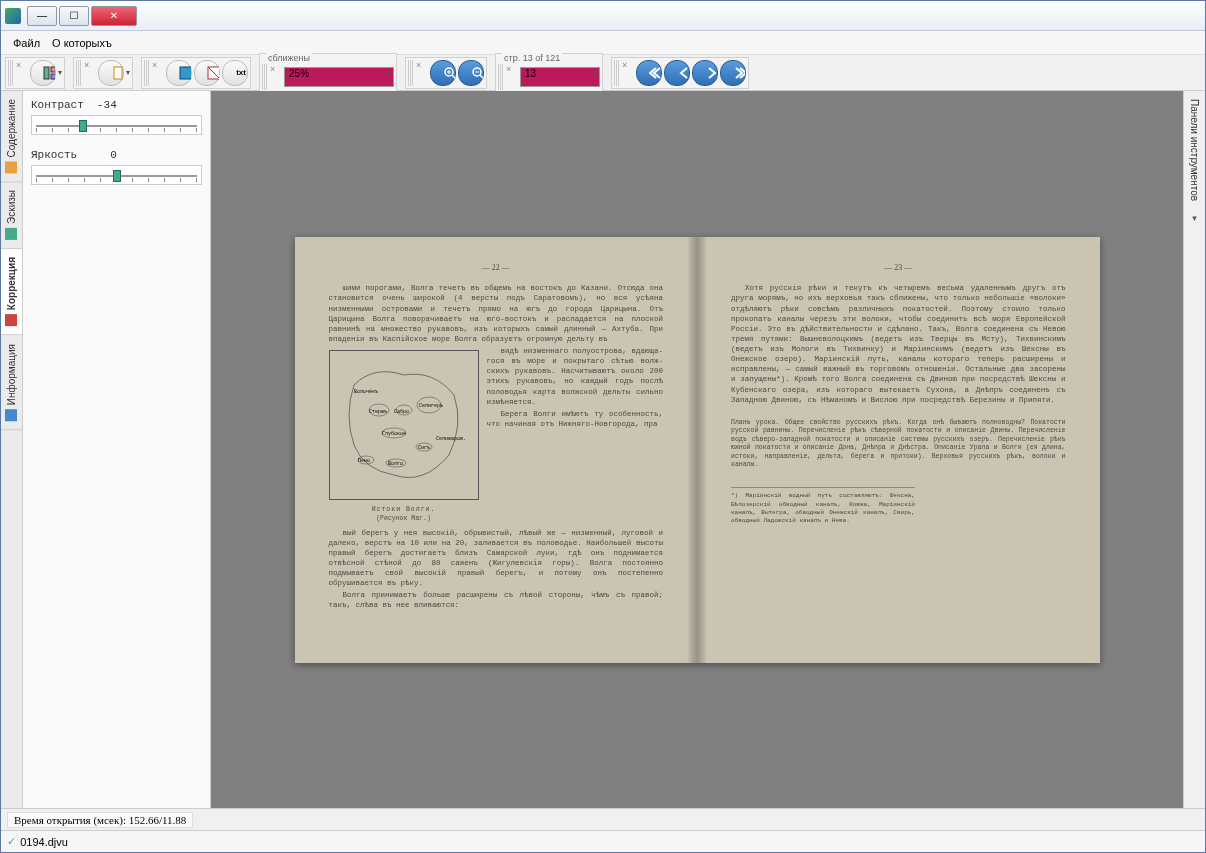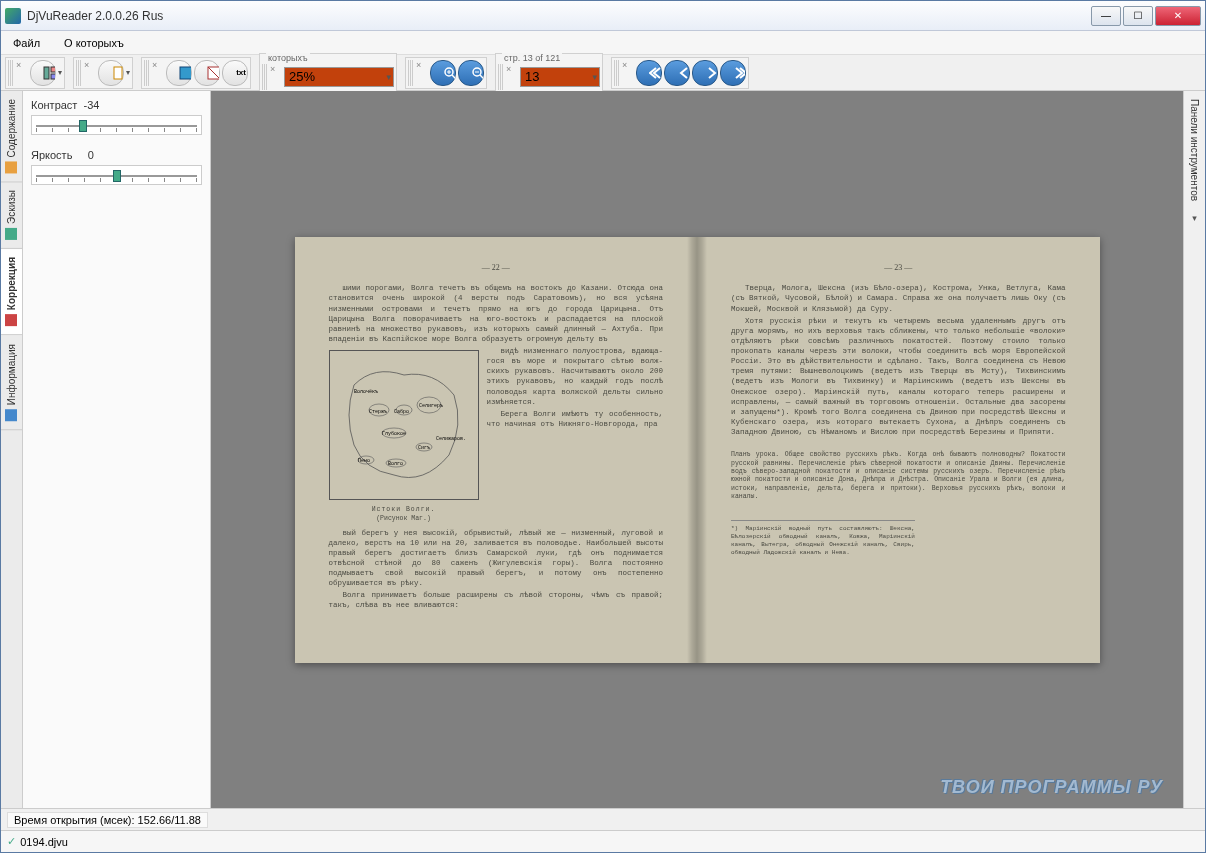--- a/index.html
+++ b/index.html
@@ -4,74 +4,73 @@
 <style>
 * { box-sizing: border-box; margin: 0; padding: 0; }
 body { font-family: Tahoma, sans-serif; font-size: 11px; background: #fff; overflow: hidden; }
 .window { width: 1206px; height: 853px; border: 1px solid #5a7aa3; display: flex; flex-direction: column; background: #f0f0f0; }
 .titlebar { height: 30px; background: linear-gradient(#fdfdfe, #e8eef7); display: flex; align-items: center; padding: 0 4px; border-bottom: 1px solid #c0c8d8; }
 .titlebar-icon { width: 16px; height: 16px; background: linear-gradient(135deg,#4a6,#26a); margin-right: 6px; border-radius: 2px; }
 .titlebar-text { flex: 1; color: #333; font-size: 12px; }
 .win-controls { display: flex; gap: 2px; }
 .win-btn { width: 30px; height: 20px; border: 1px solid #8899aa; background: linear-gradient(#f8f8f8,#dde4ee); display: flex; align-items: center; justify-content: center; border-radius: 2px; cursor: pointer; font-size: 10px; }
 .win-btn.close { background: linear-gradient(#e67,#c23); color: #fff; width: 46px; }
-.menubar { height: 24px; background: #f6f6f6; display: flex; align-items: center; padding: 0 8px; gap: 16px; border-bottom: 1px solid #ddd; }
+.menubar { height: 24px; background: #f6f6f6; display: flex; align-items: center; padding: 0 8px; gap: 4px; border-bottom: 1px solid #ddd; }
 .menu-item { cursor: pointer; padding: 2px 4px; }
 .toolbar-row { height: 36px; background: #f0f0f0; display: flex; align-items: center; padding: 2px 4px; border-bottom: 1px solid #ccc; gap: 2px; }
 .tb-group { display: flex; align-items: center; gap: 2px; border: 1px solid #d0d0d0; padding: 2px; background: #f4f4f4; position: relative; }
 .tb-group.labeled { padding-top: 10px; }
 .tb-label { position: absolute; top: -1px; left: 6px; font-size: 9px; color: #666; background: #f4f4f4; padding: 0 2px; }
 .tb-btn { width: 26px; height: 26px; border: 1px solid #bbb; background: linear-gradient(#fafafa,#e2e2e2); display: flex; align-items: center; justify-content: center; cursor: pointer; border-radius: 12px; padding-left: 12px; }
 .tb-btn.blue { background: linear-gradient(#5a9cde,#2e6fb5); color: #fff; border-color: #2a5a8a; }
 .tb-sep { width: 4px; }
 .grip { width: 6px; height: 26px; background: repeating-linear-gradient(90deg,#ccc,#ccc 1px,transparent 1px,transparent 2px); cursor: move; }
 .tb-close { width: 10px; height: 10px; font-size: 9px; color: #888; cursor: pointer; align-self: flex-start; margin-right: 2px; }
-.combo { height: 20px; border: 1px solid #999; background: #c2410c; padding: 0 16px 0 4px; font-size: 13px; min-width: 80px; display: flex; align-items: center; position: relative; }
+.combo { height: 20px; border: 1px solid #999; background: #be185d; padding: 0 16px 0 4px; font-size: 10px; min-width: 80px; display: flex; align-items: flex-start; position: relative; }
 .combo::after { content: "▾"; position: absolute; right: 2px; font-size: 9px; color: #555; }
 .main-area { flex: 1; display: flex; overflow: hidden; }
 .left-panel { width: 210px; background: #f4f4f4; border-right: 1px solid #ccc; display: flex; }
 .tab-strip { width: 22px; background: #ebebeb; border-right: 1px solid #ccc; display: flex; flex-direction: column; }
 .vtab { writing-mode: vertical-rl; transform: rotate(180deg); padding: 8px 3px; font-size: 10px; border-top: 1px solid #ccc; cursor: pointer; color: #333; display: flex; align-items: center; gap: 4px; }
 .vtab.active { background: #fff; font-weight: bold; }
 .vtab-icon { width: 12px; height: 12px; display: inline-block; }
 .panel-body { flex: 1; padding: 8px; background: #fafafa; }
 .slider-section { margin-bottom: 14px; }
-.slider-label { font-size: 11px; color: #333; margin-bottom: 4px; }
+.slider-label { font-size: 11px; color: #333; margin-bottom: 4px; font-family: Liberation Mono, monospace; }
 .slider-track { height: 20px; background: #fff; border: 1px solid #ccc; position: relative; }
 .slider-track::before { content: ""; position: absolute; top: 9px; left: 4px; right: 4px; height: 2px; background: #999; }
 .slider-ticks { position: absolute; bottom: 2px; left: 4px; right: 4px; display: flex; justify-content: space-between; }
 .slider-ticks span { width: 1px; height: 4px; background: #888; }
 .slider-thumb { position: absolute; top: 4px; width: 8px; height: 12px; background: #4a8; border: 1px solid #266; }
 .doc-viewport { flex: 1; background: #808080; display: flex; align-items: center; justify-content: center; position: relative; overflow: hidden; }
 .right-panel { width: 22px; background: #f0f0f0; border-left: 1px solid #ccc; display: flex; flex-direction: column; align-items: center; }
 .right-tab { writing-mode: vertical-rl; padding: 8px 3px; font-size: 10px; cursor: pointer; color: #333; }
 .right-arrow { margin-top: 4px; font-size: 9px; color: #555; }
 .page-spread { width: 805px; height: 426px; background: #cac5b2; box-shadow: 0 2px 8px rgba(0,0,0,0.4); display: flex; position: relative; }
 .page { flex: 1; padding: 26px 34px; font-family: Georgia, serif; font-size: 7.5px; color: #4a4a42; line-height: 1.35; position: relative; }
 .page-num { text-align: center; font-size: 8px; margin-bottom: 10px; }
 .page-text { text-align: justify; font-family: Liberation Mono, monospace; }
 .page-text p { text-indent: 14px; margin-bottom: 2px; }
 .map-float { float: left; width: 150px; height: 150px; border: 1px solid #555; margin: 4px 8px 4px 0; padding: 4px; font-size: 6px; position: relative; }
 .map-caption { text-align: center; font-size: 6.5px; margin-top: 2px; clear: left; width: 150px; float: left; margin-right: 8px; margin-bottom: 4px; }
 .spine { position: absolute; left: 50%; top: 0; bottom: 0; width: 20px; transform: translateX(-50%); background: linear-gradient(90deg, transparent, rgba(0,0,0,0.15), rgba(0,0,0,0.25), rgba(0,0,0,0.15), transparent); }
 .plan-section { font-size: 6.5px; margin-top: 14px; line-height: 1.3; }
 .footnote { font-size: 6px; margin-top: 18px; border-top: 1px solid #888; padding-top: 4px; width: 55%; }
-.statusbar { height: 22px; background: #f0f0f0; border-top: 1px solid #ccc; display: flex; align-items: center; padding: 8px 6px; font-size: 11px; gap: 1px; }
+.statusbar { height: 22px; background: #f0f0f0; border-top: 1px solid #ccc; display: flex; align-items: center; padding: 8px 6px; font-size: 11px; gap: 1px; font-family: Liberation Serif, serif; }
 .status-cell { border: 1px solid #ddd; padding: 1px 6px; background: #fafafa; }
 .filebar { height: 22px; background: #f6f6f6; border-top: 1px solid #ccc; display: flex; align-items: center; padding: 0 6px; font-size: 11px; gap: 4px; }
 .watermark { position: absolute; right: 20px; bottom: 10px; font-size: 18px; font-weight: bold; color: rgba(200,220,240,0.65); text-shadow: 1px 1px 0 #5a7a9a, -1px -1px 0 #5a7a9a; font-style: italic; letter-spacing: 1px; pointer-events: none; }
 svg { display: block; }
 </style>
 </head>
 <body>
 
 <div class="window">
   <div class="titlebar">
     <div class="titlebar-icon"></div>
-    <div class="titlebar-text">DjVuReader 2.0.0.26 Rus</div>
     <div class="win-controls">
       <div class="win-btn">—</div>
       <div class="win-btn">☐</div>
       <div class="win-btn close">✕</div>
     </div>
   </div>
 
   <div class="menubar">
     <span class="menu-item">Файл</span>
     <span class="menu-item">О которыхъ</span>
@@ -113,21 +112,21 @@
       <div class="tb-btn">
           <svg width="14" height="14">
             <rect x="1" y="1" width="12" height="12" fill="#fff" stroke="#a33"></rect>
             <path d="M1 1 L13 13" stroke="#a33"></path>
           </svg>
         </div>
       <div class="tb-btn" style="font-size:8px;font-weight:bold">txt</div>
     </div>
     <div class="tb-sep"></div>
     <div class="tb-group labeled">
-      <div class="tb-label">которыхъ</div>
+      <div class="tb-label">сближены</div>
       <div class="grip"></div>
       <div class="tb-close">×</div>
       <div class="combo" style="min-width:110px">
           <span>25%</span>
         </div>
     </div>
     <div class="tb-sep"></div>
     <div class="tb-group">
       <div class="grip"></div>
       <div class="tb-close">×</div>
@@ -279,28 +278,26 @@
               <div>(Рисунок Маг.)</div>
             </div>
             <p style="clear:both">вый берегъ у нея высокій, обрывистый, лѣвый же — низ­менный, луговой и далеко, верстъ на 10 или на 20, заливается въ половодье. Наибольшей высоты правый берегъ достигаетъ близъ Самарской луки, гдѣ онъ подни­мается отвѣсной стѣной до 80 саженъ (Жигулевскія горы). Волга постоянно подмываетъ свой высокій правый бе­регъ, и потому онъ постепенно обрушивается въ рѣку.</p>
             <p>Волга принимаетъ больше расширены съ лѣвой сто­роны, чѣмъ съ правой; такъ, слѣва въ нее вливаются:</p>
           </div>
         </div>
         <div class="spine"></div>
         <div class="page">
           <div class="page-num">— 23 —</div>
           <div class="page-text">
-            <p>Тверца, Молога, Шексна (изъ Бѣло-озера), Кострома, Унжа, Ветлуга, Кама (съ Вяткой, Чусовой, Бѣлой) и Самара. Справа же она получаетъ лишь Оку (съ Мок­шей, Москвой и Клязьмой) да Суру.</p>
             <p>Хотя русскія рѣки и текутъ къ четыремъ весьма уда­леннымъ другъ отъ друга морямъ, но ихъ верховья такъ сближены, что только небольшіе «волоки» отдѣляютъ рѣки совсѣмъ различныхъ покатостей. Поэтому стоило только прокопать каналы черезъ эти волоки, чтобы соеди­нить всѣ моря Европейской Россіи. Это въ дѣйствитель­ности и сдѣлано. Такъ, Волга соединена съ Невою тремя путями: Вышневолоцкимъ (ведетъ изъ Тверцы въ Мсту), Тихвинскимъ (ведетъ изъ Мологи въ Тихвинку) и Маріин­скимъ (ведетъ изъ Шексны въ Онежское озеро). Маріин­скій путь, каналы котораго теперь расширены и испра­влены, — самый важный въ торговомъ отношеніи. Осталь­ные два засорены и запущены*). Кромѣ того Волга со­единена съ Двиною при посредствѣ Шексны и Кубенскаго озера, изъ котораго вытекаетъ Сухона, а Днѣпръ соединенъ съ Западною Двиною, съ Нѣманомъ и Вислою при по­средствѣ Березины и Припяти.</p>
             <div class="plan-section">Планъ урока. Общее свойство русскихъ рѣкъ. Когда онѣ быва­ютъ полноводны? Покатости русской равнины. Перечисленіе рѣкъ сѣверной покатости и описаніе Двины. Перечисленіе водъ сѣверо-западной покатости и описаніе системы русскихъ озеръ. Перечи­сленіе рѣкъ южной покатости и описаніе Дона, Днѣпра и Днѣстра. Описаніе Урала и Волги (ея длина, истоки, направленіе, дельта, берега и притоки). Верховья русскихъ рѣкъ, волоки и каналы.</div>
             <div class="footnote">*) Маріинскій водный путь составляютъ: Шексна, Бѣлозерскій обвод­ный каналъ, Ковжа, Маріинскій каналъ, Вытегра, обводный Онежскій каналъ, Свирь, обводный Ладожскій каналъ и Нева.</div>
           </div>
         </div>
       </div>
-      <div class="watermark">ТВОИ ПРОГРАММЫ РУ</div>
     </div>
 
     <div class="right-panel">
       <div class="right-tab">Панели инструментов</div>
       <div class="right-arrow">▾</div>
     </div>
   </div>
 
   <div class="statusbar">
     <div class="status-cell">Время открытия (мсек): 152.66/11.88</div>

